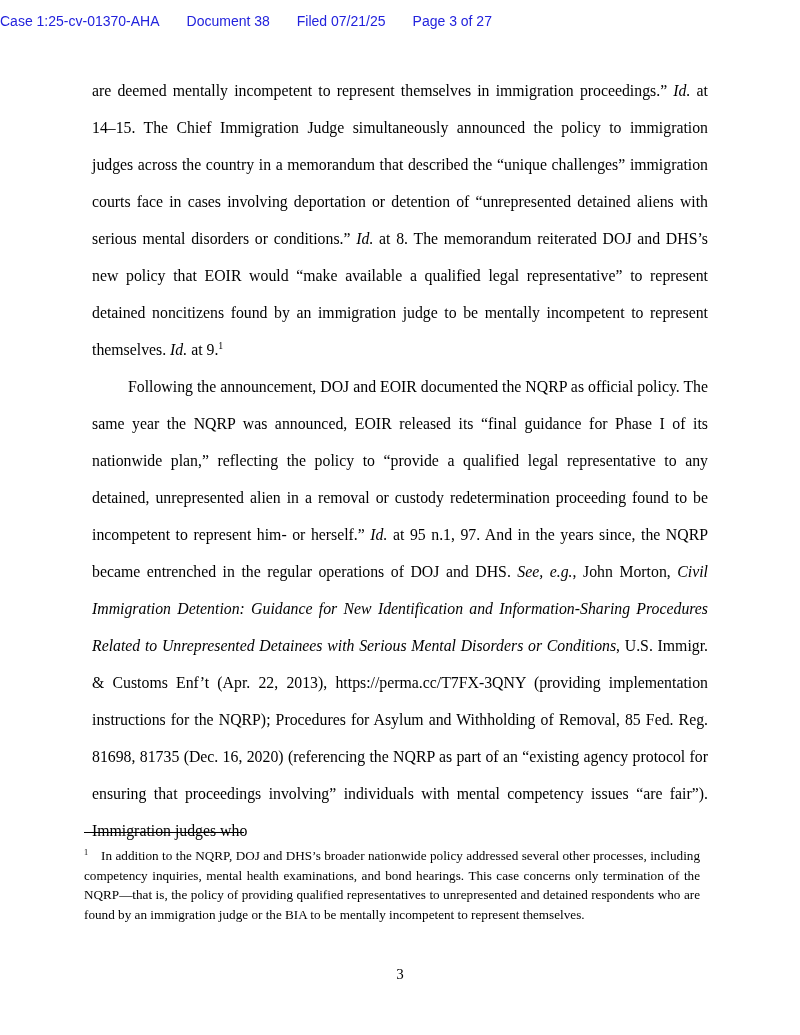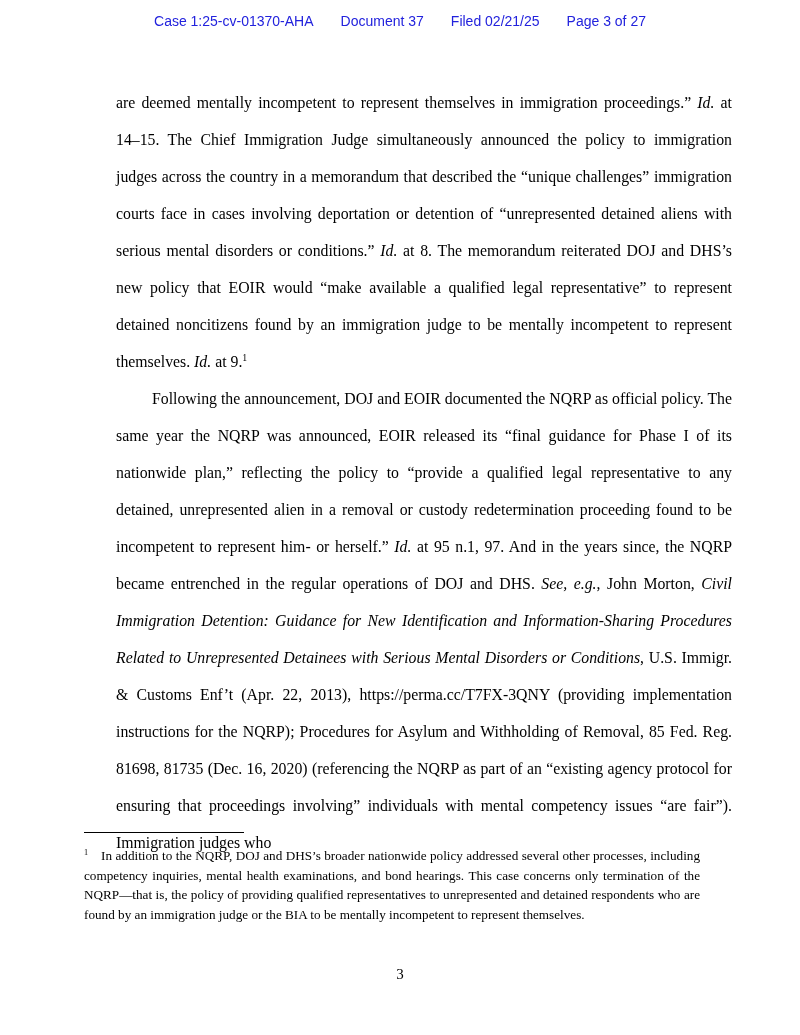--- a/index.html
+++ b/index.html
@@ -13,35 +13,34 @@
     overflow: hidden;
   }
 
   
   .case-header {
     position: absolute;
     top: 13px;
     left: 0;
     width: 100%;
     display: flex;
-    justify-content: center;
+    justify-content: flex-start;
     gap: 27px;
     font-family: "Liberation Sans", sans-serif;
     font-size: 14px;
     color: #2222DD;
     white-space: nowrap;
   }
 
   
   .body-text {
     position: absolute;
-    top: 84px;
+    top: 72px;
     left: 92px;
     width: 616px;
-    margin-left: 24px;
   }
   .body-text p {
     font-size: 15.8px;
     line-height: 37px;
     text-align: justify;
     text-justify: inter-word;
   }
   .body-text p.indent { text-indent: 36px; }
   .it { font-style: italic; }
   sup {
@@ -79,22 +78,22 @@
     width: 100%;
     text-align: center;
     font-size: 15px;
   }
 </style>
 </head>
 <body>
 
 <div class="case-header">
   <span>Case 1:25-cv-01370-AHA</span>
-  <span>Document 37</span>
-  <span>Filed 02/21/25</span>
+  <span>Document 38</span>
+  <span>Filed 07/21/25</span>
   <span>Page 3 of 27</span>
 </div>
 
 <div class="body-text">
   <p><span>are deemed mentally incompetent to represent themselves in immigration proceedings.” </span><span class="it">Id.</span><span> at 14–15. The Chief Immigration Judge simultaneously announced the policy to immigration judges across the country in a memorandum that described the “unique challenges” immigration courts face in cases involving deportation or detention of “unrepresented detained aliens with serious mental disorders or conditions.” </span><span class="it">Id.</span><span> at 8. The memorandum reiterated DOJ and DHS’s new policy that EOIR would “make available a qualified legal representative” to represent detained noncitizens found by an immigration judge to be mentally incompetent to represent themselves. </span><span class="it">Id.</span><span> at 9.</span><sup>1</sup></p>
   <p class="indent"><span>Following the announcement, DOJ and EOIR documented the NQRP as official policy. The same year the NQRP was announced, EOIR released its “final guidance for Phase I of its nationwide plan,” reflecting the policy to “provide a qualified legal representative to any detained, unrepresented alien in a removal or custody redetermination proceeding found to be incompetent to represent him- or herself.” </span><span class="it">Id.</span><span> at 95 n.1, 97. And in the years since, the NQRP became entrenched in the regular operations of DOJ and DHS. </span><span class="it">See, e.g.</span><span>, John Morton, </span><span class="it">Civil Immigration Detention: Guidance for New Identification and Information-Sharing Procedures Related to Unrepresented Detainees with Serious Mental Disorders or Conditions</span><span>, U.S. Immigr. &amp; Customs Enf’t (Apr. 22, 2013), https://perma.cc/T7FX-3QNY (providing implementation instructions for the NQRP); Procedures for Asylum and Withholding of Removal, 85 Fed. Reg. 81698, 81735 (Dec. 16, 2020) (referencing the NQRP as part of an “existing agency protocol for ensuring that proceedings involving” individuals with mental competency issues “are fair”). Immigration judges who</span></p>
 </div>
 
 <div class="footnote-block">
   <hr class="footnote-separator">

